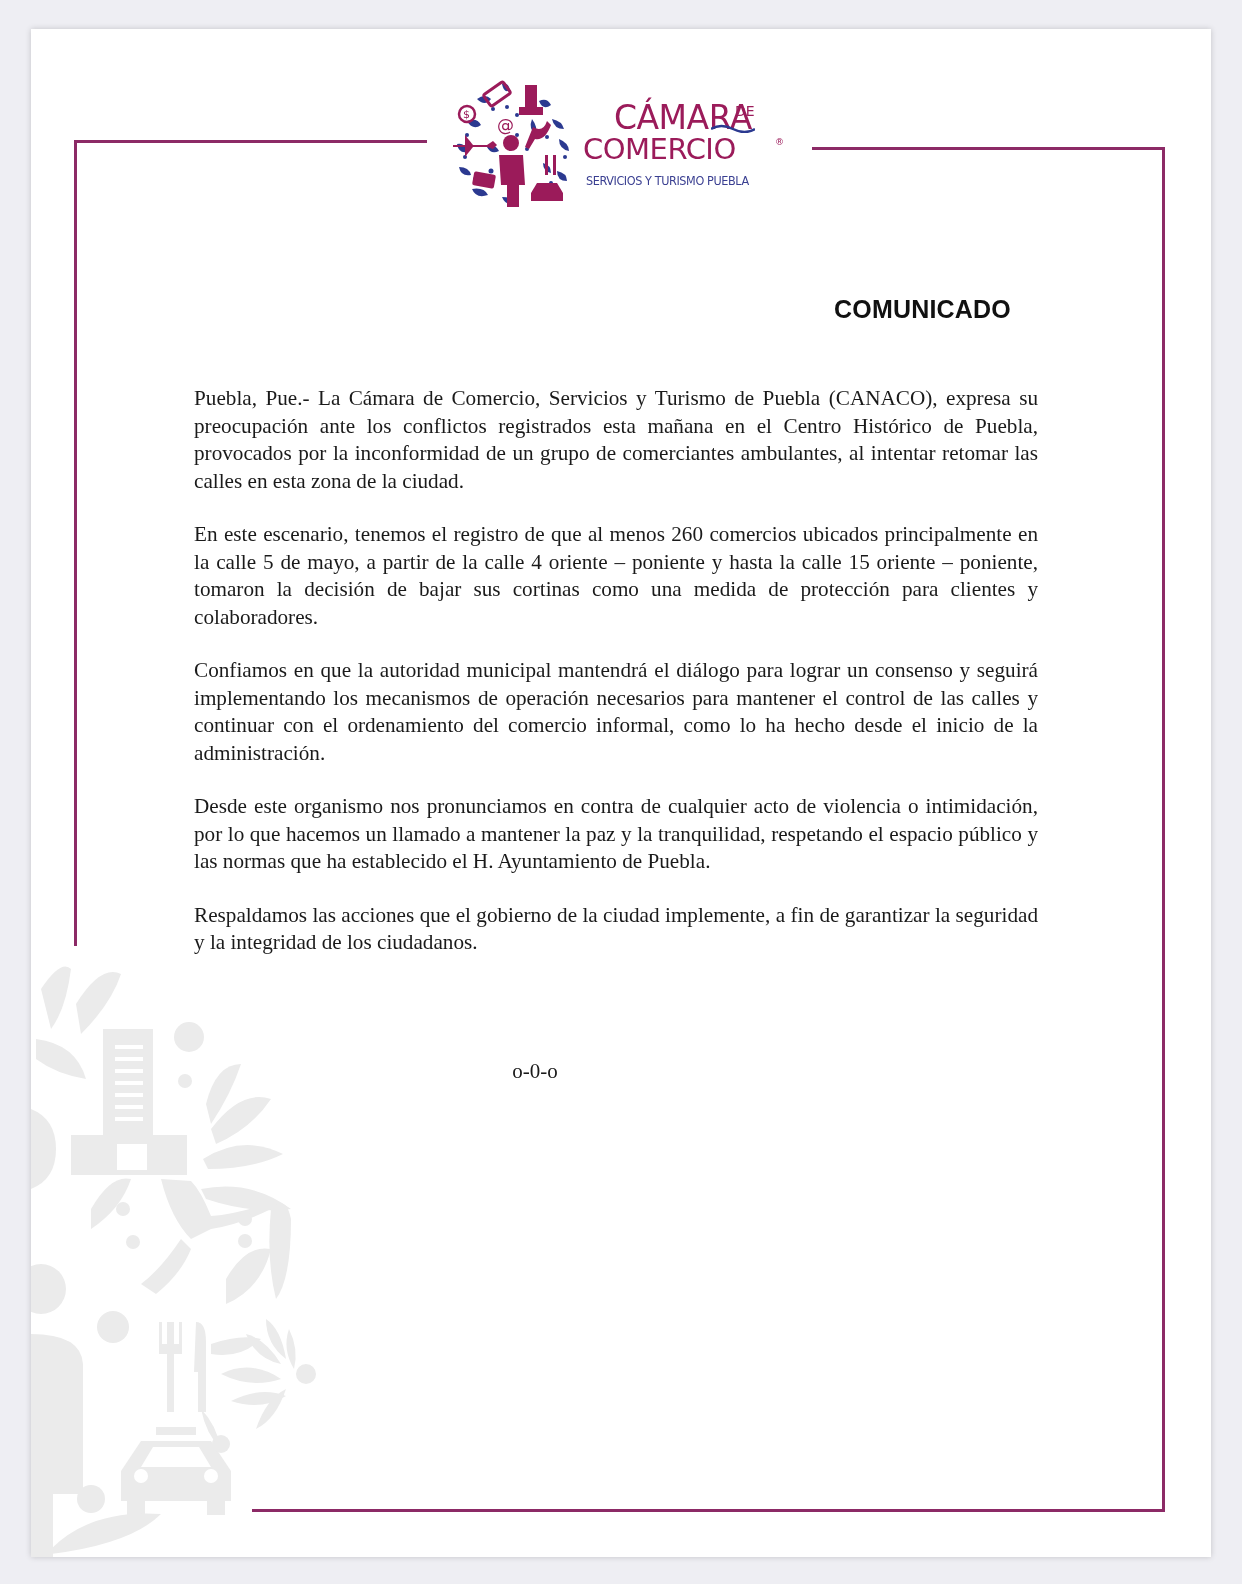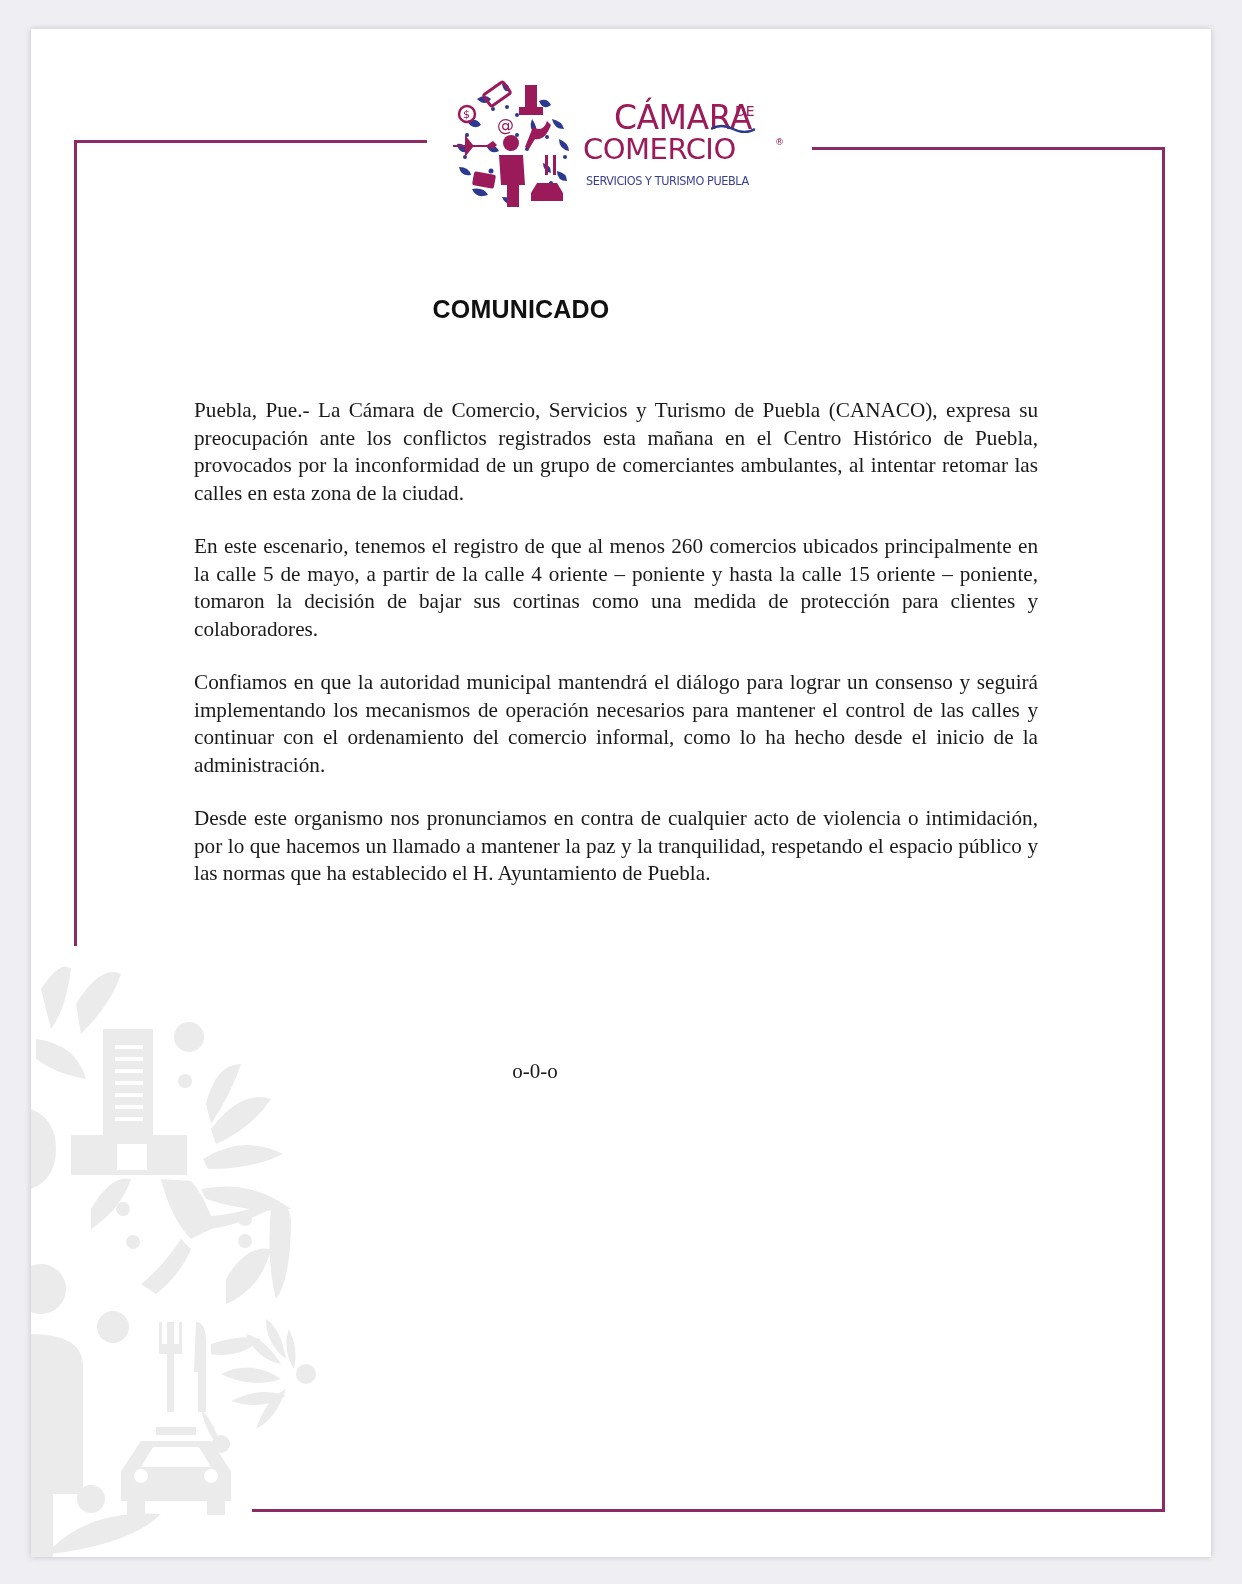--- a/index.html
+++ b/index.html
@@ -25,30 +25,30 @@
   .logo-line1 { top:3px; font-size:33px; font-weight:normal;margin-left:31px; }
   .logo-de { position:absolute; left:152px; top:8px; font-size:14px; font-family:"DejaVu Sans", sans-serif; color:#9b1b5a; }
   .logo-wave { position:absolute; left:128px; top:28px; }
   .logo-line2 { top:37px; font-size:29px; }
   .logo-reg { position:absolute; left:192px; top:42px; font-size:9px; color:#9b1b5a; font-family:"DejaVu Sans", sans-serif;}
   .logo-line3 {
     position:absolute; left:3px; top:78px; font-family:"DejaVu Sans Condensed","DejaVu Sans", sans-serif;
     font-size:12.5px; color:#3a3f91; letter-spacing:-0.4px; white-space:nowrap;
   }
   .title {
-    position:absolute; left:0; width:980px; top:266px; text-align:center;
+    position:absolute; left:0; width:980px; top:266px; text-align:right;
     font-family:"Liberation Sans", sans-serif; font-weight:bold; font-size:25px; color:#111;
     letter-spacing:0.2px;
   }
   .body {
     position:absolute; left:163px; top:352px; width:844px;
     font-size:21.2px; line-height:27.5px; color:#1a1a1a;
     text-align:justify;
   }
-  .body p { margin:16px 0 26px 0; }
+  .body p { margin:4px 0 26px 0; }
   .separator {
     position:absolute; left:0; width:1008px; top:1030px; text-align:center;
     font-size:21px; color:#1a1a1a;
   }
 </style>
 </head>
 <body>
 
 <div class="page">
 
@@ -190,16 +190,17 @@
     <div class="logo-line3">SERVICIOS Y TURISMO PUEBLA</div>
   </div>
 
   <div class="title">COMUNICADO</div>
 
   <div class="body">
     <p>Puebla, Pue.- La Cámara de Comercio, Servicios y Turismo de Puebla (CANACO), expresa su preocupación ante los conflictos registrados esta mañana en el Centro Histórico de Puebla, provocados por la inconformidad de un grupo de comerciantes ambulantes, al intentar retomar las calles en esta zona de la ciudad.</p>
     <p>En este escenario, tenemos el registro de que al menos 260 comercios ubicados principalmente en la calle 5 de mayo, a partir de la calle 4 oriente – poniente y hasta la calle 15 oriente – poniente, tomaron la decisión de bajar sus cortinas como una medida de protección para clientes y colaboradores.</p>
     <p>Confiamos en que la autoridad municipal mantendrá el diálogo para lograr un consenso y seguirá implementando los mecanismos de operación necesarios para mantener el control de las calles y continuar con el ordenamiento del comercio informal, como lo ha hecho desde el inicio de la administración.</p>
     <p>Desde este organismo nos pronunciamos en contra de cualquier acto de violencia o intimidación, por lo que hacemos un llamado a mantener la paz y la tranquilidad, respetando el espacio público y las normas que ha establecido el H. Ayuntamiento de Puebla.</p>
+    <p>Respaldamos las acciones que el gobierno de la ciudad implemente, a fin de garantizar la seguridad y la integridad de los ciudadanos.</p>
   </div>
 
   <div class="separator">o-0-o</div>
 </div>
 
 </body></html>

